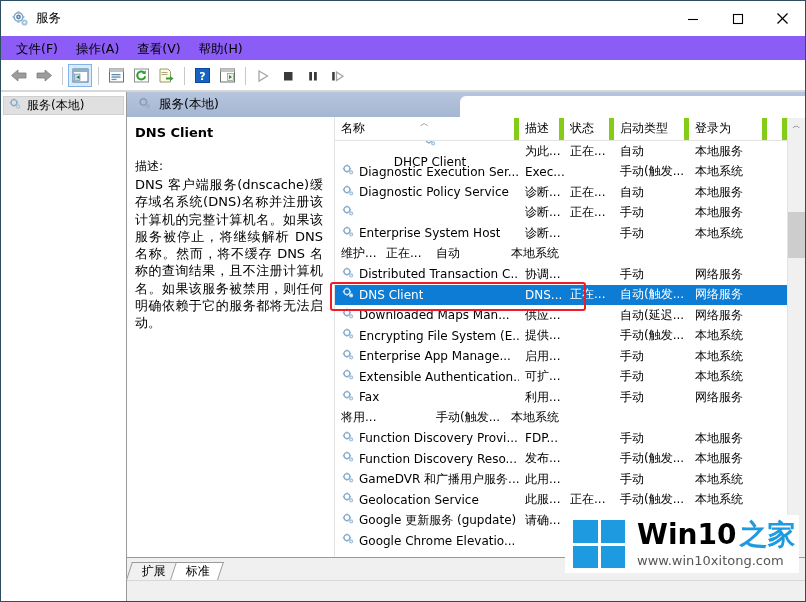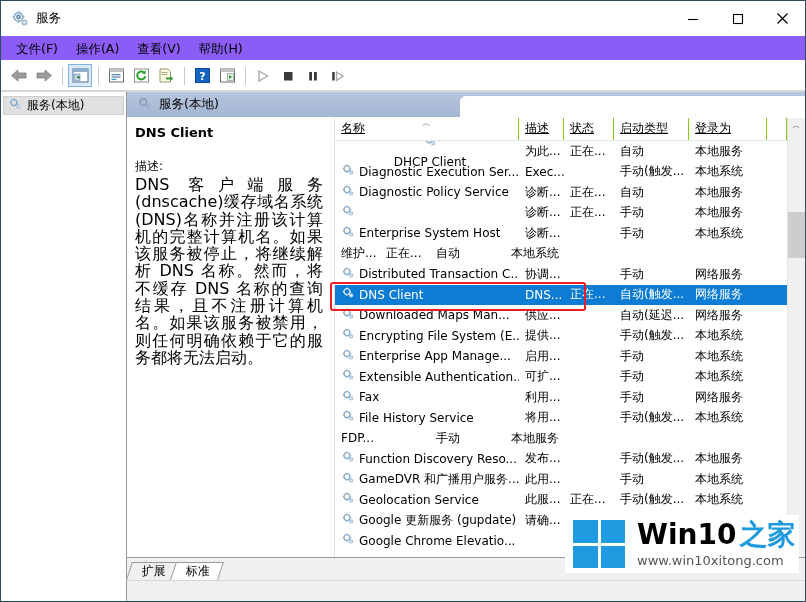--- a/index.html
+++ b/index.html
@@ -183,21 +183,21 @@
     font-weight: bold;
     font-size: 13px;
     margin-bottom: 18px;
     font-family: "DejaVu Sans", sans-serif;
   }
   .desc-label {
     font-size: 12px;
     margin-bottom: 1px;
   }
   .desc-body {
-    font-size: 16px;
+    font-size: 13px;
     line-height: 17.3px;
     text-align: justify;
   }
   
   .listwrap {
     flex: 1 1 auto;
     display: flex;
     flex-direction: column;
     min-width: 0;
     border-left: 1px solid #e3e3e3;
@@ -211,26 +211,25 @@
     border-bottom: 1px solid #e3e3e3;
     flex: 0 0 auto;
     position: relative;
   }
   .hcell {
     font-size: 12px;
     display: flex;
     align-items: center;
     padding-left: 6px;
     box-sizing: border-box;
-    border-right: 1px solid #84cc16;
+    border-right: 5px solid #84cc16;
     position: relative;
     cursor: default;
     white-space: nowrap;
     overflow: hidden;
-    text-decoration: underline;
   }
   .hcell .sortcaret {
     position: absolute;
     left: 50%;
     top: 2px;
     transform: translateX(-50%);
     font-size: 9px;
     color: #6b6b6b;
     line-height: 1;
   }
@@ -844,42 +843,42 @@
                       <circle cx="14.5" cy="13.5" r="1" fill="#ffffff"></circle>
                     </svg></span>
                   <span class="txt">Fax</span>
                 </div>
                 <div class="cell" style="width: 45px;">利用...</div>
                 <div class="cell" style="width: 50px;"></div>
                 <div class="cell" style="width: 75px;">手动</div>
                 <div class="cell" style="width: 78px;">网络服务</div>
               </div>
               <div class="row">
-                <div class="cell name" style="width: 184px;">
-                  <span><svg width="14" height="14" viewBox="0 0 20 20">
-                      <g fill="none" stroke="#7fa8c9" stroke-width="1.8">
-                        <circle cx="8.5" cy="8" r="4.3"></circle>
-                      </g>
-                      <g fill="#8fb4d2">
-                        <rect x="7.6" y="2.2" width="1.9" height="2.2"></rect>
-                        <rect x="7.6" y="11.6" width="1.9" height="2.2"></rect>
-                        <rect x="2.6" y="7.1" width="2.2" height="1.9"></rect>
-                        <rect x="12.2" y="7.1" width="2.2" height="1.9"></rect>
-                      </g>
-                      <circle cx="14.5" cy="13.5" r="3" fill="#a7c4dc"></circle>
-                      <circle cx="14.5" cy="13.5" r="1" fill="#ffffff"></circle>
-                    </svg></span>
-                  <span class="txt">File History Service</span>
-                </div>
                 <div class="cell" style="width: 45px;">将用...</div>
                 <div class="cell" style="width: 50px;"></div>
                 <div class="cell" style="width: 75px;">手动(触发...</div>
                 <div class="cell" style="width: 78px;">本地系统</div>
               </div>
               <div class="row">
+                <div class="cell name" style="width: 184px;">
+                  <span><svg width="14" height="14" viewBox="0 0 20 20">
+                      <g fill="none" stroke="#7fa8c9" stroke-width="1.8">
+                        <circle cx="8.5" cy="8" r="4.3"></circle>
+                      </g>
+                      <g fill="#8fb4d2">
+                        <rect x="7.6" y="2.2" width="1.9" height="2.2"></rect>
+                        <rect x="7.6" y="11.6" width="1.9" height="2.2"></rect>
+                        <rect x="2.6" y="7.1" width="2.2" height="1.9"></rect>
+                        <rect x="12.2" y="7.1" width="2.2" height="1.9"></rect>
+                      </g>
+                      <circle cx="14.5" cy="13.5" r="3" fill="#a7c4dc"></circle>
+                      <circle cx="14.5" cy="13.5" r="1" fill="#ffffff"></circle>
+                    </svg></span>
+                  <span class="txt">Function Discovery Provi...</span>
+                </div>
                 <div class="cell" style="width: 45px;">FDP...</div>
                 <div class="cell" style="width: 50px;"></div>
                 <div class="cell" style="width: 75px;">手动</div>
                 <div class="cell" style="width: 78px;">本地服务</div>
               </div>
               <div class="row">
                 <div class="cell name" style="width: 184px;">
                   <span><svg width="14" height="14" viewBox="0 0 20 20">
                       <g fill="none" stroke="#7fa8c9" stroke-width="1.8">
                         <circle cx="8.5" cy="8" r="4.3"></circle>

